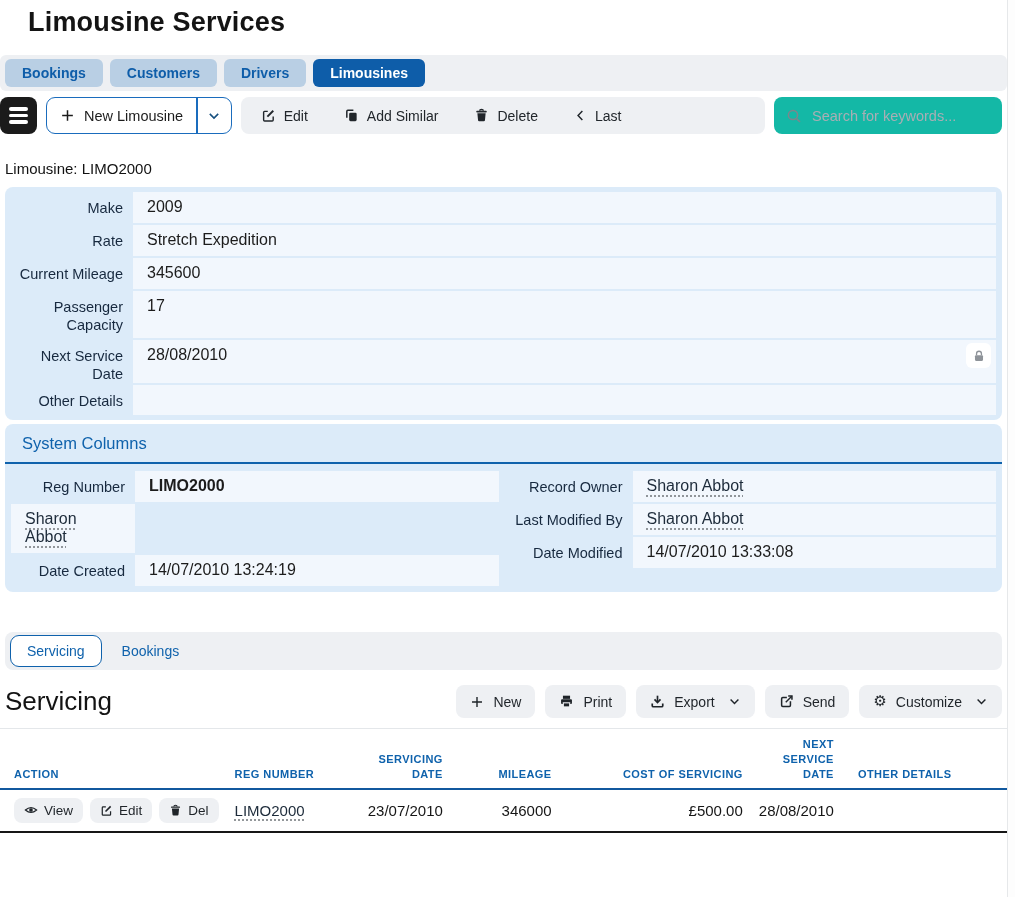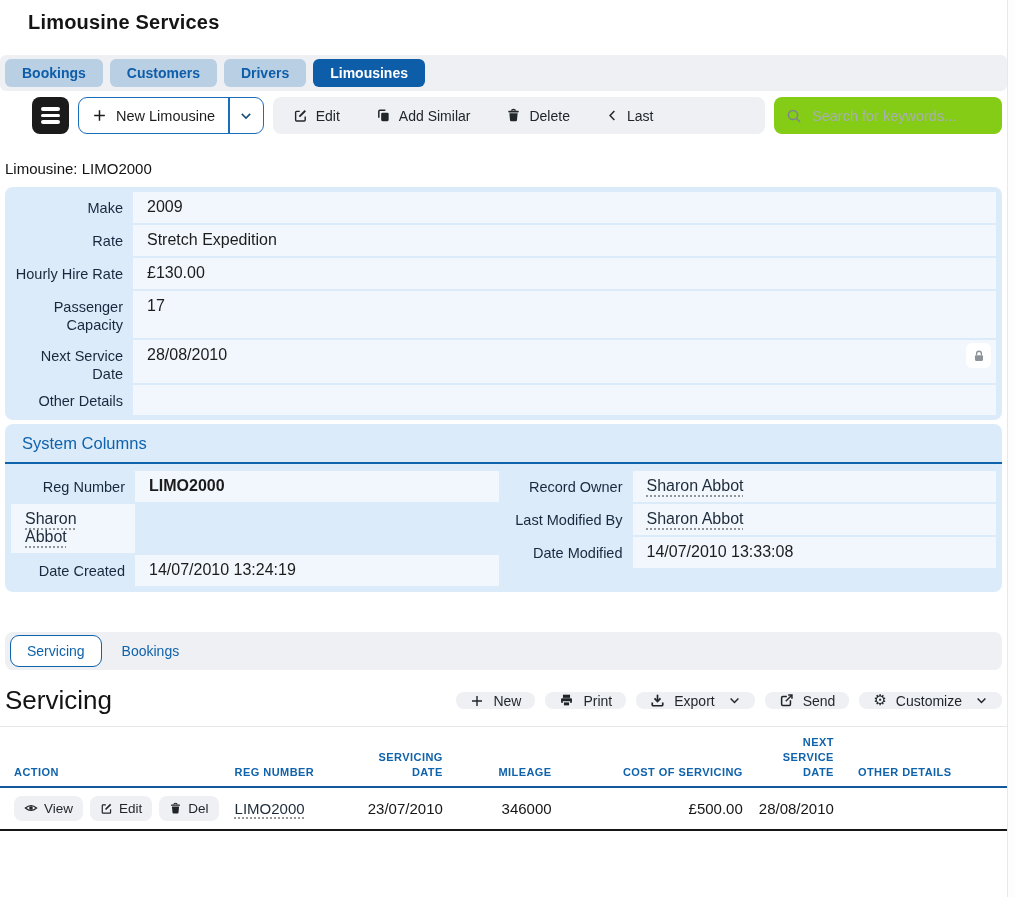--- a/index.html
+++ b/index.html
@@ -9,59 +9,59 @@
     background: #ffffff; color: #161616; position: relative;
   }
   .content { position: absolute; left: 0; top: 0; width: 1007px; }
   .scroll-track {
     position: absolute; right: 0; top: 0; width: 8px; height: 897px;
     background: #fdfdfd; border-left: 1px solid #e6e8ea;
   }
 
   
   .page-title {
-    margin: 4px 0 0 28px; font-size: 20px; font-weight: 700;
+    margin: 4px 0 0 28px; font-size: 27px; font-weight: 700;
     color: #141414; letter-spacing: 0.2px; line-height: 36px;
   }
 
   
   .tabbar {
     margin-top: 15px; background: #eef0f3; border-radius: 6px;
     height: 36px; display: flex; align-items: center; gap: 7px; padding: 0 5px;
   }
   .tab {
     height: 28px; display: flex; align-items: center; padding: 0 17px;
     border-radius: 6px; font-size: 14px; font-weight: 700;
     background: #b9cfe4; color: #0e5da9; cursor: pointer;
   }
   .tab.active { background: #0e5da9; color: #ffffff; }
 
   
-  .toolbar { margin-top: 6px; height: 37px; display: flex; align-items: stretch; gap: 9px; padding: 0 5px 0 0; margin-left: 32px; }
+  .toolbar { margin-top: 6px; height: 37px; display: flex; align-items: stretch; gap: 9px; padding: 0 5px 0 0; }
   .burger {
     width: 37px; height: 37px; background: #1b1b1b; border-radius: 8px;
     display: flex; flex-direction: column; justify-content: center; align-items: center; gap: 3px;
     cursor: pointer; flex: 0 0 auto;
   }
   .burger span { width: 19px; height: 3.6px; background: #ffffff; border-radius: 2px; }
   .split-btn {
     display: flex; align-items: stretch; background: #ffffff;
     border: 1.6px solid #1a6cbd; border-radius: 9px; overflow: hidden; flex: 0 0 auto; cursor: pointer;
   }
   .split-main { display: flex; align-items: center; gap: 9px; padding: 0 13px; font-size: 14.5px; color: #1c1c1c; }
   .split-divider { width: 1.6px; background: #1a6cbd; }
   .split-caret { width: 33px; display: flex; align-items: center; justify-content: center; color: #16507f; }
   .action-group {
     flex: 1 1 auto; background: #eef0f3; border-radius: 8px;
     display: flex; align-items: center; gap: 36px; padding: 0 20px;
   }
   .action-item { display: flex; align-items: center; gap: 8px; font-size: 14px; color: #21262b; cursor: pointer; }
   .action-item .ic { color: #21262b; display: flex; }
   .searchbox {
-    flex: 0 0 228px; background: #84cc16; border-radius: 8px;
+    flex: 0 0 228px; background: #14b8a6; border-radius: 8px;
     display: flex; align-items: center; gap: 10px; padding: 0 12px;
   }
   .searchbox input {
     border: none; outline: none; background: transparent; width: 100%;
     font-size: 14.5px; color: #333; font-family: inherit;
   }
   .searchbox input::placeholder { color: #a9aeb4; }
 
   
   .record-heading { margin: 26px 0 10px 5px; font-size: 15px; font-weight: 400; color: #121212; }
@@ -108,21 +108,21 @@
     background: #ffffff; border: 1.6px solid #0f62ac; border-radius: 9px; color: #0f62ac;
   }
 
   
   .section-row {
     margin: 15px 5px 0 5px; display: flex; align-items: center; justify-content: space-between;
   }
   .section-heading { font-size: 26px; font-weight: 400; color: #131313; }
   .btn-row { display: flex; gap: 10px; }
   .gbtn {
-    background: #eef0f3; border-radius: 8px; height: 17px; padding: 0 14px;
+    background: #eef0f3; border-radius: 8px; height: 33px; padding: 0 14px;
     display: flex; align-items: center; gap: 9px; font-size: 14px; color: #1f2429; cursor: pointer;
   }
   .gbtn .ic { display: flex; color: #1f2429; }
   .gbtn .caret { margin-left: 4px; color: #1f2429; display: flex; }
   .gear-glyph { font-family: "DejaVu Sans", sans-serif; font-size: 15px; line-height: 1; }
 
   
   table.grid { width: 1007px; border-collapse: collapse; margin-top: 10px; border-top: 1px solid #e4e7ea; }
   table.grid th {
     color: #0f62ac; font-size: 11px; font-weight: 700; letter-spacing: 0.45px;
@@ -236,22 +236,22 @@
   <div class="panel">
     <div class="field-row">
       <div class="field-label">Make</div>
       <div class="field-value">2009</div>
     </div>
     <div class="field-row">
       <div class="field-label">Rate</div>
       <div class="field-value">Stretch Expedition</div>
     </div>
     <div class="field-row">
-      <div class="field-label">Hourly Hire Rate</div>
-      <div class="field-value">£130.00</div>
+      <div class="field-label">Current Mileage</div>
+      <div class="field-value">345600</div>
     </div>
     <div class="field-row tall">
       <div class="field-label">Passenger Capacity</div>
       <div class="field-value">17</div>
     </div>
     <div class="field-row">
       <div class="field-label">Next Service Date</div>
       <div class="field-value">
         <span>28/08/2010</span>
         <span class="lock-chip">

